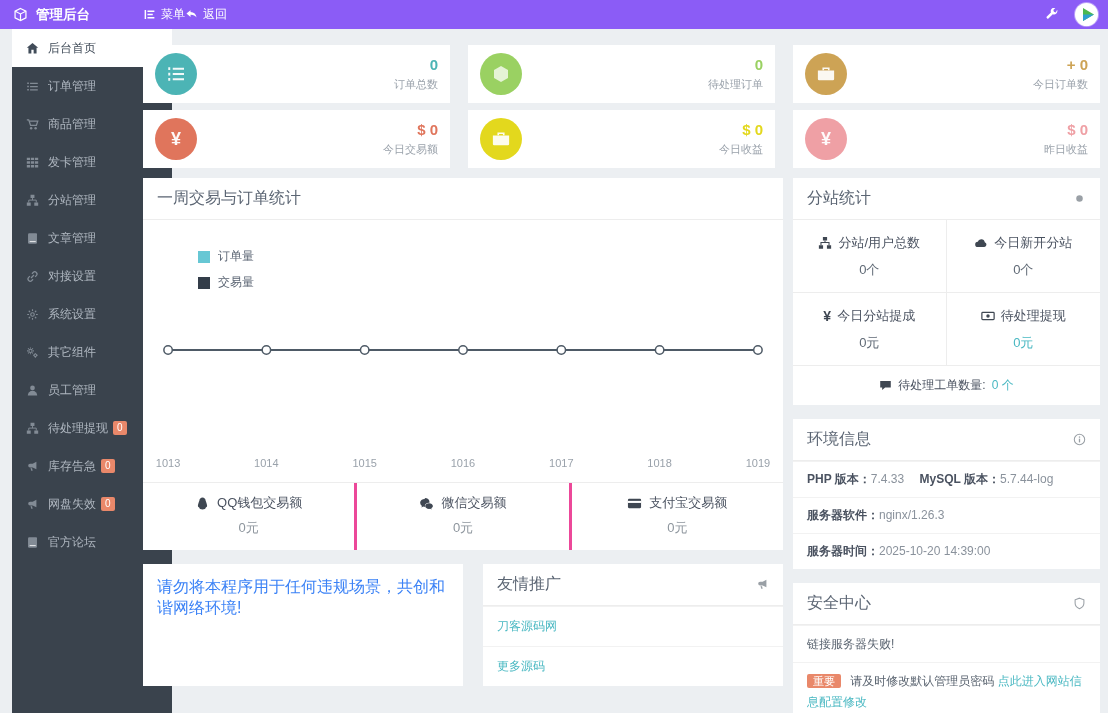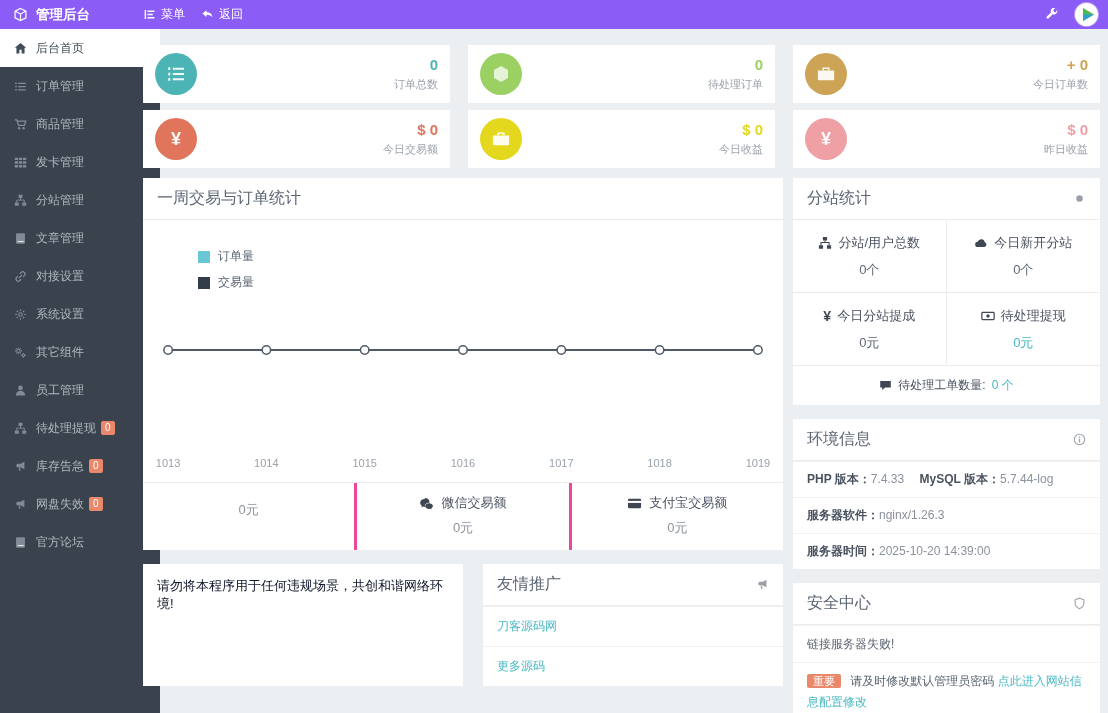--- a/index.html
+++ b/index.html
@@ -8,31 +8,31 @@
        -webkit-font-smoothing:antialiased}
   .ic{width:14px;height:14px;flex:none}
   svg.ic{display:inline-block;vertical-align:middle}
 
   
   .topbar{position:absolute;top:0;left:0;right:0;height:29px;background:#8b5cf6;
           display:flex;align-items:center;color:#fff;z-index:20}
   .brand{width:135px;display:flex;align-items:center;gap:8px;padding-left:13px;
          font-size:13.5px;font-weight:bold;box-sizing:border-box}
   .brand .ic{width:15px;height:15px}
-  .topmenu{display:flex;align-items:flex-end;gap:16px;margin-left:8px;font-size:12px}
+  .topmenu{display:flex;align-items:flex-end;gap:0;margin-left:8px;font-size:12px}
   .topmenu .titem{display:flex;align-items:center;gap:5px;cursor:pointer}
   .topmenu .ic{width:13px;height:13px}
   .top-right{margin-left:auto;display:flex;align-items:center;gap:16px;padding-right:10px}
   .wrench{width:14px;height:14px;cursor:pointer}
   .logo{width:23px;height:23px;border-radius:50%;background:#fff;position:relative;
         cursor:pointer;overflow:hidden;box-shadow:0 0 0 1px rgba(255,255,255,.4)}
   .logo svg{position:absolute;inset:0}
 
   
-  .sidebar{position:absolute;top:29px;left:0;bottom:0;width:160px;background:#3a434d}
+  .sidebar{position:absolute;top:29px;left:12px;bottom:0;width:160px;background:#3a434d}
   .side-item{height:38px;display:flex;align-items:center;padding:0 10px 0 14px;
              color:#afb7c0;font-size:12px;cursor:pointer}
   .side-item .ic{margin-right:9px;color:#828b95;width:13px;height:13px}
   .side-item.active{background:#fff;color:#414c59}
   .side-item.active .ic{color:#414c59}
   .chev{margin-left:auto;color:#79828c;font-size:13px;line-height:1}
   .sbadge{background:#e9886a;color:#fff;font-size:10px;line-height:14px;
           padding:0 4px;border-radius:2px;margin-left:5px}
 
   
@@ -63,21 +63,21 @@
   .swatch{width:12px;height:12px;margin-right:8px}
   .chart-svg{position:absolute;inset:0;width:100%;height:100%}
   .payrow{display:flex;border-top:1px solid #ededed}
   .paycol{flex:1;text-align:center;padding:11px 0 13px}
   .paycol + .paycol{border-left:3px solid #ec4899}
   .pay-label{font-size:13px;color:#4a5260;display:flex;align-items:center;justify-content:center;gap:7px}
   .pay-label .ic{width:15px;height:15px;color:#3f4752}
   .pay-value{font-size:13px;color:#8d959d;margin-top:7px}
 
   .bottom-row{display:grid;grid-template-columns:320px 1fr;gap:20px;margin-top:14px}
-  .announce-body{padding:13px 14px 18px;font-size:13px;color:#0f172a}
+  .announce-body{padding:13px 14px 18px;font-size:16px;color:#3b82f6}
   .promo-row{padding:11px 14px;font-size:12px;border-top:1px solid #f2f2f2}
   .promo-row:first-of-type{border-top:none}
   .promo-row a{color:#49b8c2;text-decoration:none;cursor:pointer}
 
   
   .rpanel{margin-bottom:14px}
   .sub-grid{display:grid;grid-template-columns:1fr 1fr}
   .sub-cell{padding:14px 6px 13px;text-align:center}
   .sub-cell:nth-child(1){border-right:1px solid #ededed;border-bottom:1px solid #ededed}
   .sub-cell:nth-child(2){border-bottom:1px solid #ededed}
@@ -448,20 +448,26 @@
                 <text x="123" y="247" font-size="11" fill="#9aa2ab" text-anchor="middle" font-family="Liberation Sans, sans-serif">1014</text>
                 <text x="221" y="247" font-size="11" fill="#9aa2ab" text-anchor="middle" font-family="Liberation Sans, sans-serif">1015</text>
                 <text x="319" y="247" font-size="11" fill="#9aa2ab" text-anchor="middle" font-family="Liberation Sans, sans-serif">1016</text>
                 <text x="417" y="247" font-size="11" fill="#9aa2ab" text-anchor="middle" font-family="Liberation Sans, sans-serif">1017</text>
                 <text x="515" y="247" font-size="11" fill="#9aa2ab" text-anchor="middle" font-family="Liberation Sans, sans-serif">1018</text>
                 <text x="613" y="247" font-size="11" fill="#9aa2ab" text-anchor="middle" font-family="Liberation Sans, sans-serif">1019</text>
               </svg>
           </div>
           <div class="payrow">
             <div class="paycol">
+              <div class="pay-label">
+                <svg class="ic">
+                    <use href="#i-qq"></use>
+                  </svg>
+                <span>QQ钱包交易额</span>
+              </div>
               <div class="pay-value">0元</div>
             </div>
             <div class="paycol">
               <div class="pay-label">
                 <svg class="ic">
                     <use href="#i-wechat"></use>
                   </svg>
                 <span>微信交易额</span>
               </div>
               <div class="pay-value">0元</div>

